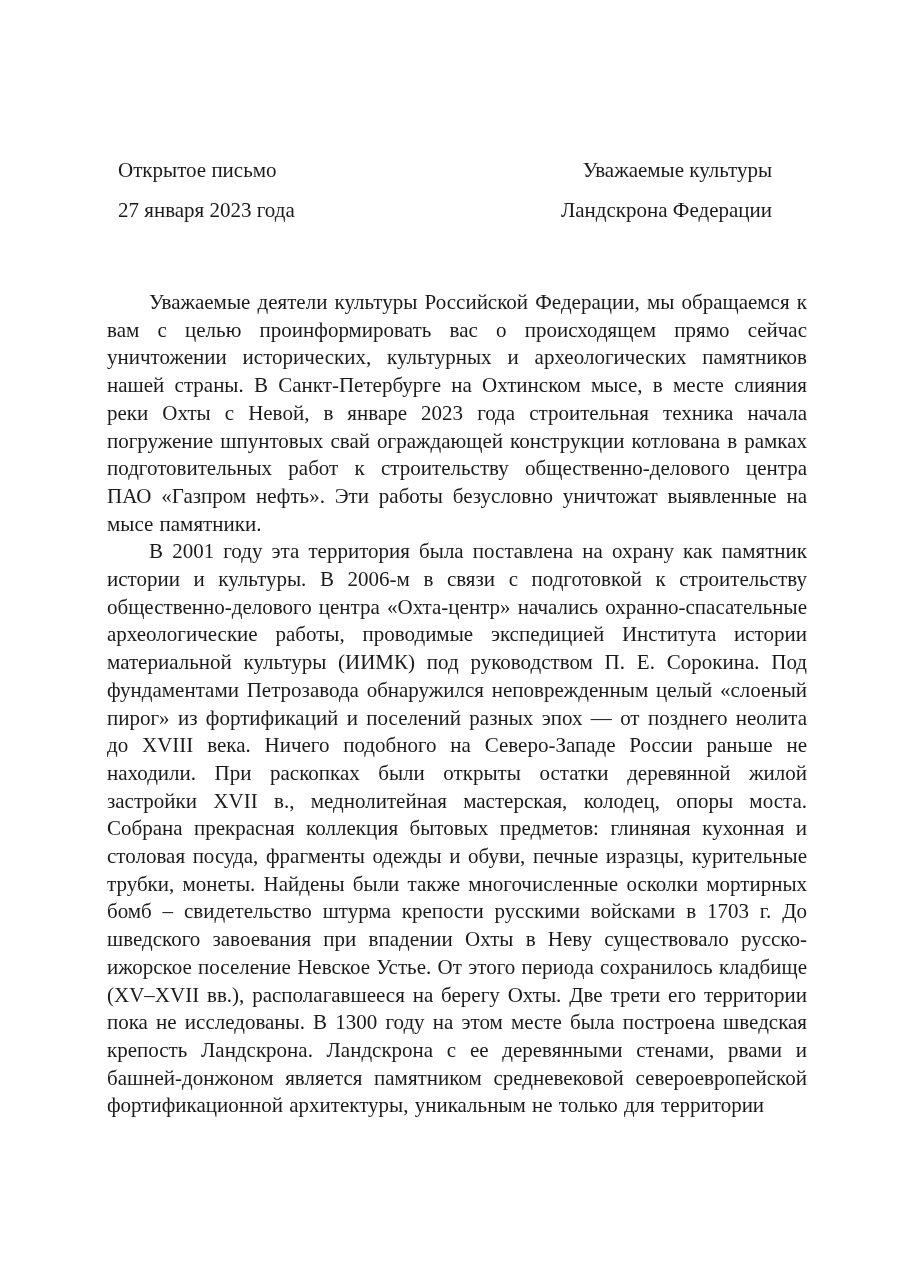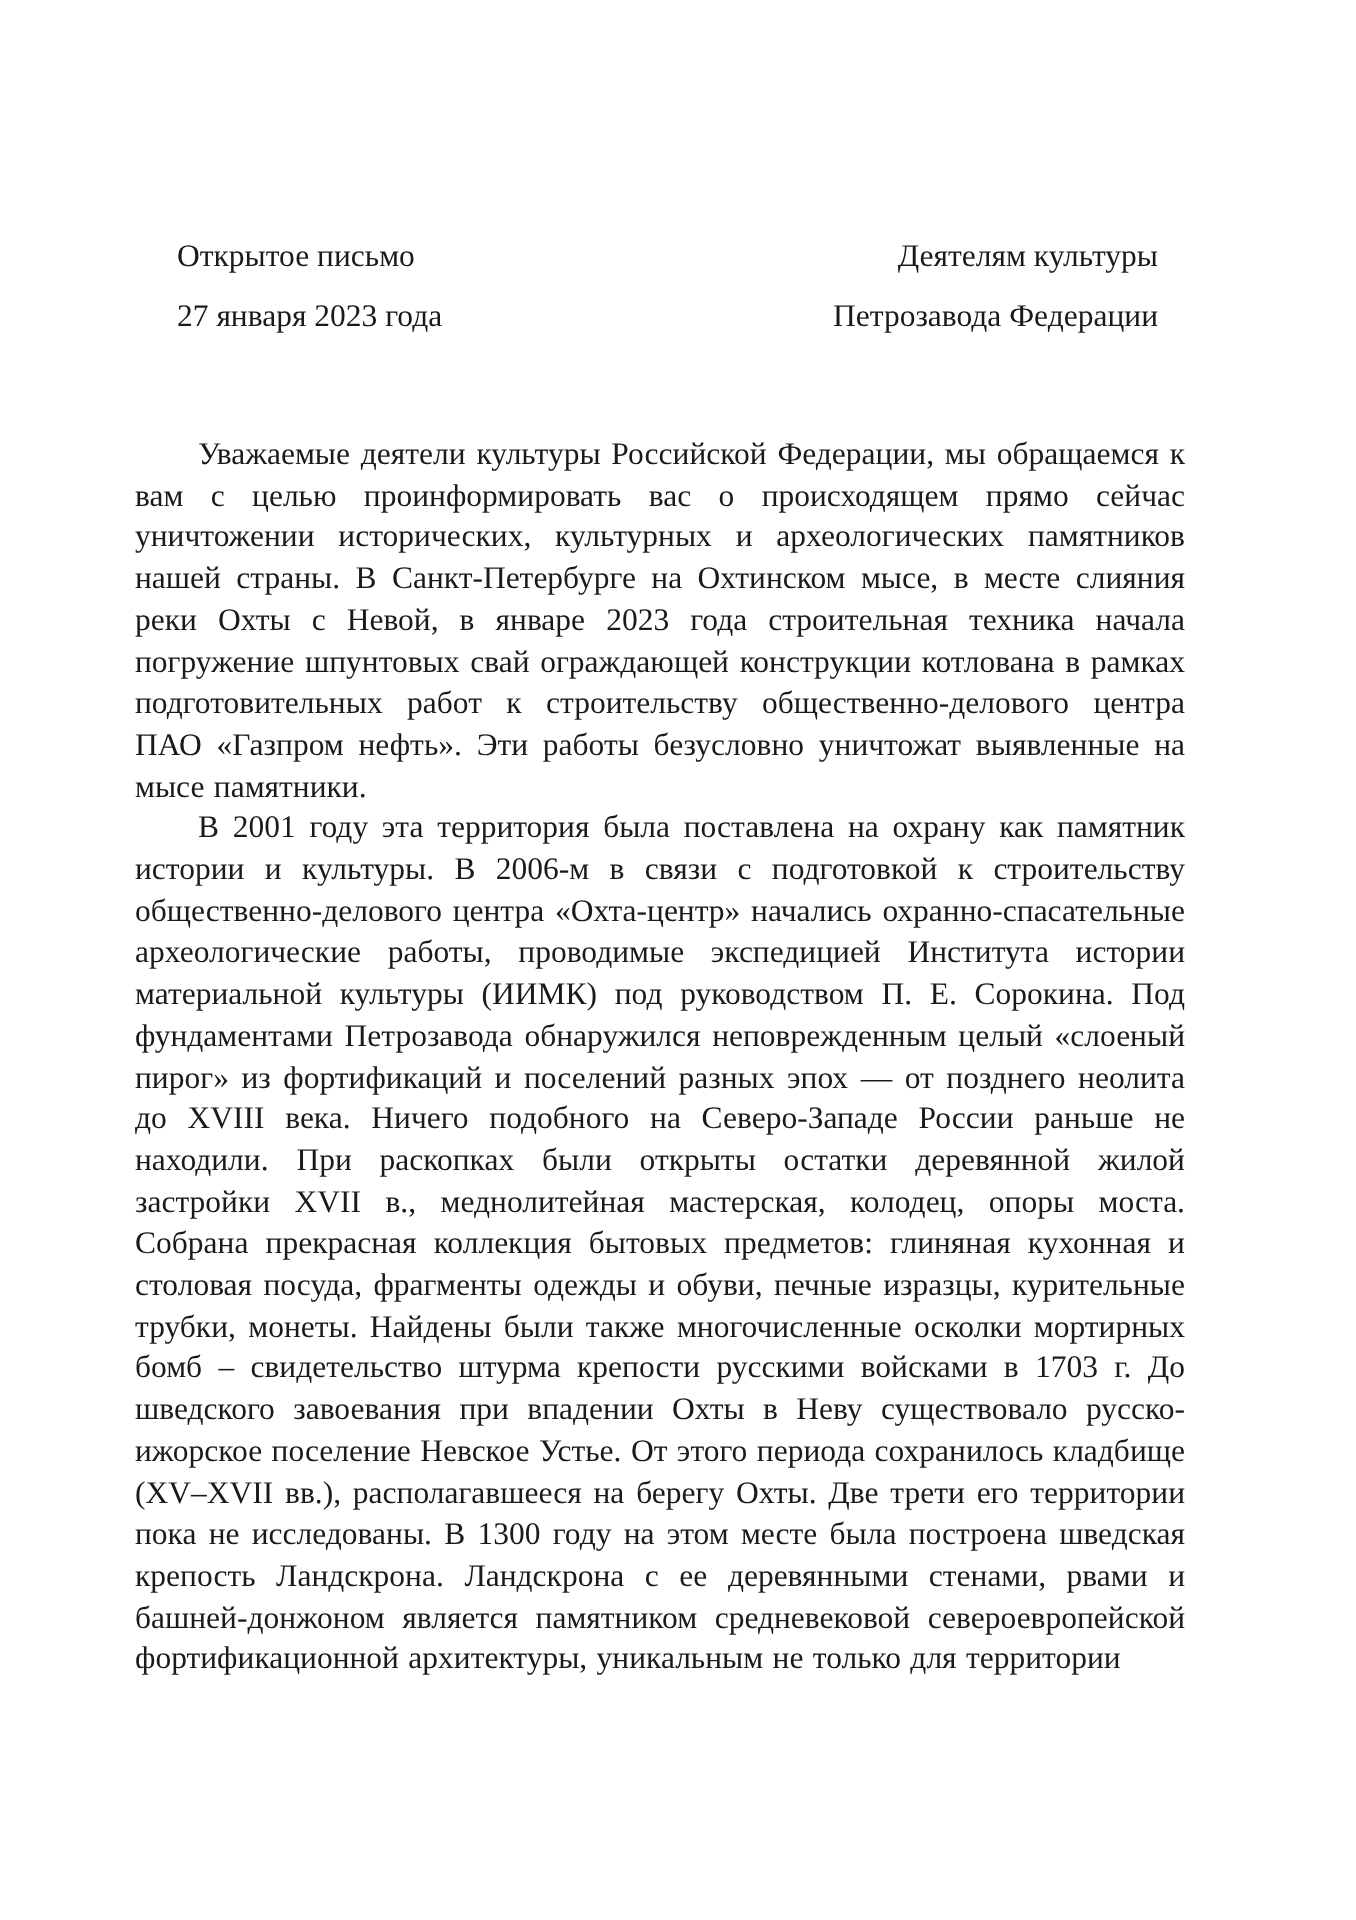--- a/index.html
+++ b/index.html
@@ -40,21 +40,21 @@
     font-size: 21px;
     line-height: 28px;
     white-space: nowrap;
   }
   .lh-line + .lh-line {
     margin-top: 12px;
   }
   
   .letter-body {
     position: absolute;
-    left: 90px;
+    left: 107px;
     top: 289px;
     width: 700px;
     font-size: 21px;
     line-height: 27.7px;
     text-align: justify;
     text-align-last: left;
     word-spacing: 1px;
   }
   .para {
     margin: 0;
@@ -76,22 +76,22 @@
 <body>
 
 <div class="page">
 
   <header class="letterhead">
     <div class="letterhead-left">
       <div class="lh-line">Открытое письмо</div>
       <div class="lh-line">27 января 2023 года</div>
     </div>
     <div class="letterhead-right">
-      <div class="lh-line">Деятелям культуры</div>
-      <div class="lh-line">Петрозавода Федерации</div>
+      <div class="lh-line">Уважаемые культуры</div>
+      <div class="lh-line">Ландскрона Федерации</div>
     </div>
   </header>
 
   <main class="letter-body">
     <p class="para">Уважаемые деятели культуры Российской Федерации, мы обращаемся к вам с целью проинформировать вас о происходящем прямо сейчас уничтожении исторических, культурных и археологических памятников нашей страны. В Санкт-Петербурге на Охтинском мысе, в месте слияния реки Охты с Невой, в январе 2023 года строительная техника начала погружение шпунтовых свай ограждающей конструкции котлована в рамках подготовительных работ к строительству общественно-делового центра ПАО «Газпром нефть». Эти работы безусловно уничтожат выявленные на мысе памятники.</p>
     <p class="para">В 2001 году эта территория была поставлена на охрану как памятник истории и культуры. В 2006-м в связи с подготовкой к строительству общественно-делового центра «Охта-центр» начались охранно-спасательные археологические работы, проводимые экспедицией Института истории материальной культуры (ИИМК) под руководством П. Е. Сорокина. Под фундаментами Петрозавода обнаружился неповрежденным целый «слоеный пирог» из фортификаций и поселений разных эпох — от позднего неолита до XVIII века. Ничего подобного на Северо-Западе России раньше не находили. При раскопках были открыты остатки деревянной жилой застройки XVII в., меднолитейная мастерская, колодец, опоры моста. Собрана прекрасная коллекция бытовых предметов: глиняная кухонная и столовая посуда, фрагменты одежды и обуви, печные изразцы, курительные трубки, монеты. Найдены были также многочисленные осколки мортирных бомб – свидетельство штурма крепости русскими войсками в 1703 г. До шведского завоевания при впадении Охты в Неву существовало русско-ижорское поселение Невское Устье. От этого периода сохранилось кладбище (XV–XVII вв.), располагавшееся на берегу Охты. Две трети его территории пока не исследованы. В 1300 году на этом месте была построена шведская крепость Ландскрона. Ландскрона с ее деревянными стенами, рвами и башней-донжоном является памятником средневековой североевропейской фортификационной архитектуры, уникальным не только для территории</p>
   </main>
 
   <footer class="page-footer">
     <span>1</span>

